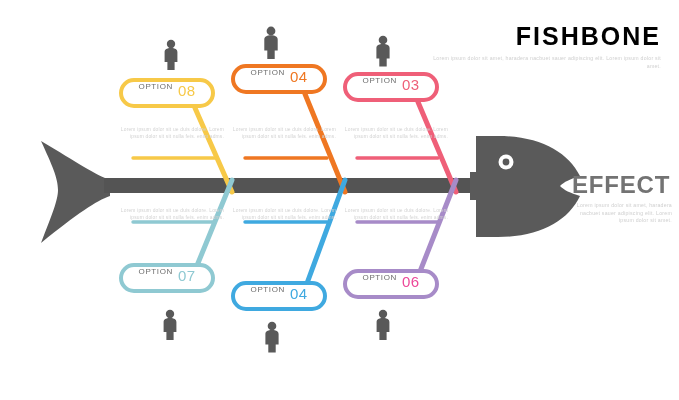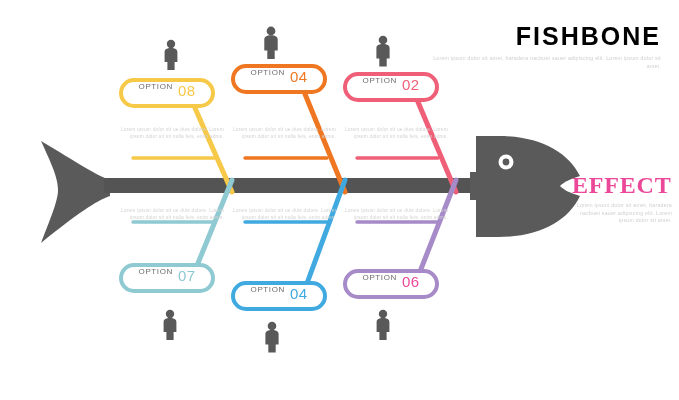--- a/index.html
+++ b/index.html
@@ -27,23 +27,22 @@
   }
   .title-sub{
     margin-top:6px;font-size:5.2px;line-height:7.6px;
     color:#cfcfcf;letter-spacing:0.25px;
   }
 
   .effect-wrap{
     position:absolute;left:572px;top:172px;width:104px;text-align:left;
   }
   .effect-word{
-    font-size:24px;font-weight:700;color:#ec4899;letter-spacing:0.8px;
+    font-size:24px;font-weight:700;color:#737373;letter-spacing:0.8px;
     line-height:26px;
-    font-family:Liberation Serif, serif;
   }
   .effect-sub{
     margin-top:4px;font-size:5.2px;line-height:7.6px;color:#cfcfcf;
     letter-spacing:0.25px;text-align:right;width:100px;
   }
 
   
   .pill{
     position:absolute;
     box-sizing:border-box;
@@ -161,21 +160,21 @@
     <span class="num" style="color:#f7c948;">08</span>
   </div>
 
   <div class="pill" style="left:231px;top:64px;width:96px;height:30px;border:4px solid #ef7722;">
     <span class="lbl">OPTION</span>
     <span class="num" style="color:#ef7722;">04</span>
   </div>
 
   <div class="pill" style="left:343px;top:72px;width:96px;height:30px;border:4px solid #ef5f78;">
     <span class="lbl">OPTION</span>
-    <span class="num" style="color:#ef5f78;">02</span>
+    <span class="num" style="color:#ef5f78;">03</span>
   </div>
 
   <div class="pill" style="left:119px;top:263px;width:96px;height:30px;border:4px solid #8fc9d2;">
     <span class="lbl">OPTION</span>
     <span class="num" style="color:#8fc9d2;">07</span>
   </div>
 
   <div class="pill" style="left:231px;top:281px;width:96px;height:30px;border:4px solid #3fa9e0;">
     <span class="lbl">OPTION</span>
     <span class="num" style="color:#3fa9e0;">04</span>

